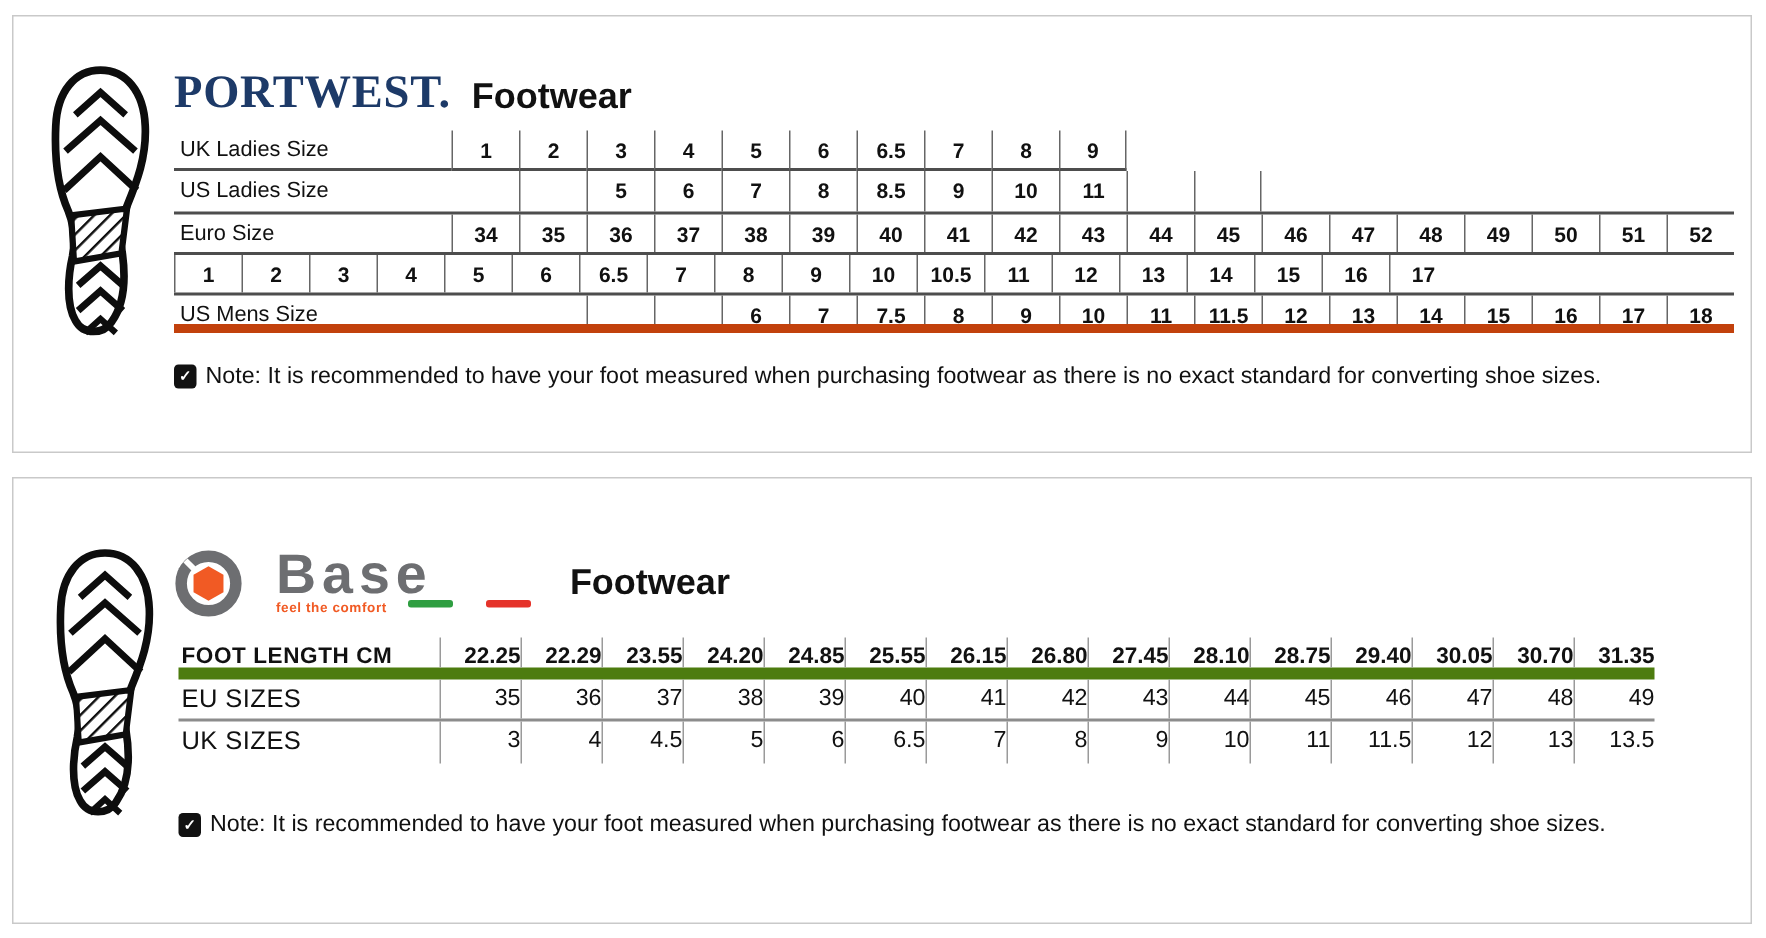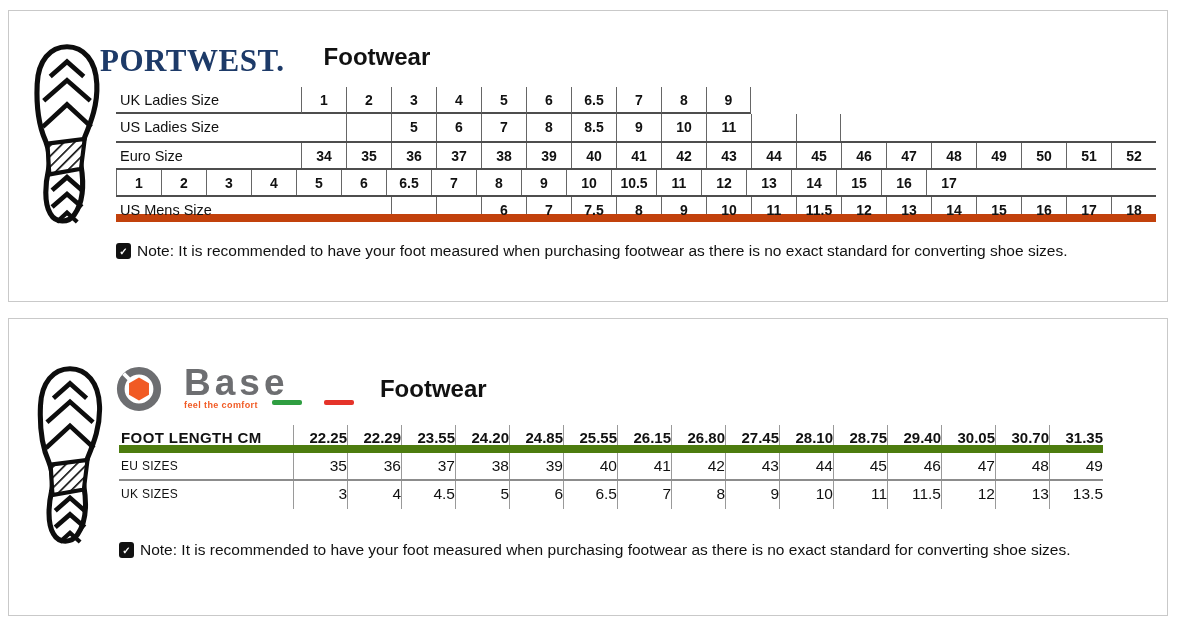--- a/index.html
+++ b/index.html
@@ -13,21 +13,21 @@
     background:#fff; border:1px solid #c9c9c9;
   }
   #panel-portwest { top:10px;  height:292px; }
   #panel-base     { top:318px; height:298px; }
 
   .sole { position:absolute; }
   #panel-portwest .sole { left:16px; top:32px; }
   #panel-base .sole     { left:19px; top:46px; }
 
   
-  .pw-header { position:absolute; left:91px; top:32px; display:flex; align-items:flex-start;gap:25px; }
+  .pw-header { position:absolute; left:107px; top:32px; display:flex; align-items:flex-end; }
   .pw-brand {
     font-family:"Liberation Serif", serif; font-weight:bold;
     font-size:31px; color:#1d3a68; letter-spacing:0.5px;
   }
   .section-title { font-size:24px; font-weight:bold; color:#111; margin-left:14px; }
 
   .base-header { position:absolute; left:106px; top:46px; display:flex; align-items:center; }
   .base-wordmark { margin-left:21px; }
   .base-brand {
     font-size:37px; font-weight:bold; color:#6d6e71;
@@ -37,35 +37,35 @@
   .base-tagline { font-size:9px; font-weight:bold; color:#f15a24; letter-spacing:0.4px; }
   .flag-bar { width:30px; height:5px; border-radius:2px; display:inline-block; }
   .flag-green { background:#2f9e41; margin-left:14px; }
   .flag-red   { background:#e5332a; margin-left:22px; }
   .base-header .section-title { margin-left:26px; }
 
   
   #portwest-table { position:absolute; left:107px; top:76px; width:1040px; }
   .prow { display:flex; height:27px; }
   .prow.ht { border-top:2px solid #4d4d4d; }
-  .prow.hb { border-bottom:8px solid #c2410c; }
+  .prow.hb { border-bottom:6px solid #c2410c; }
   .plbl { width:185px; font-size:14.5px; line-height:26px; padding-left:4px; }
   .pcell {
     width:45px; text-align:center; font-size:14px; font-weight:bold; line-height:26px;
   }
   .pcell.bl { border-left:1px solid #666; }
   .pcell.br { border-right:1px solid #666; }
   .bb { border-bottom:2px solid #4d4d4d; }
 
   
   #base-table { position:absolute; left:110px; top:106px; width:984px; }
   .brow { display:flex; height:28px; }
   .brow.hdr { border-bottom:8px solid #4d7c0f; }
   .brow.mid { border-bottom:2px solid #8c8c8c; }
-  .blbl { width:174px; font-size:12px; line-height:26px; padding-left:2px; letter-spacing:0.3px; }
+  .blbl { width:174px; font-size:17px; line-height:26px; padding-left:2px; letter-spacing:0.3px; }
   .brow.hdr .blbl { font-size:15px; font-weight:bold; letter-spacing:0.4px; }
   .bcell {
     width:54px; text-align:right; font-size:15.5px; line-height:26px;
     border-left:1px solid #9a9a9a;
   }
   .brow.hdr .bcell { font-size:15px; font-weight:bold; }
 
   
   .note { position:absolute; font-size:15.5px; color:#111; display:flex; align-items:center; }
   #panel-portwest .note { left:107px; top:231px; }

